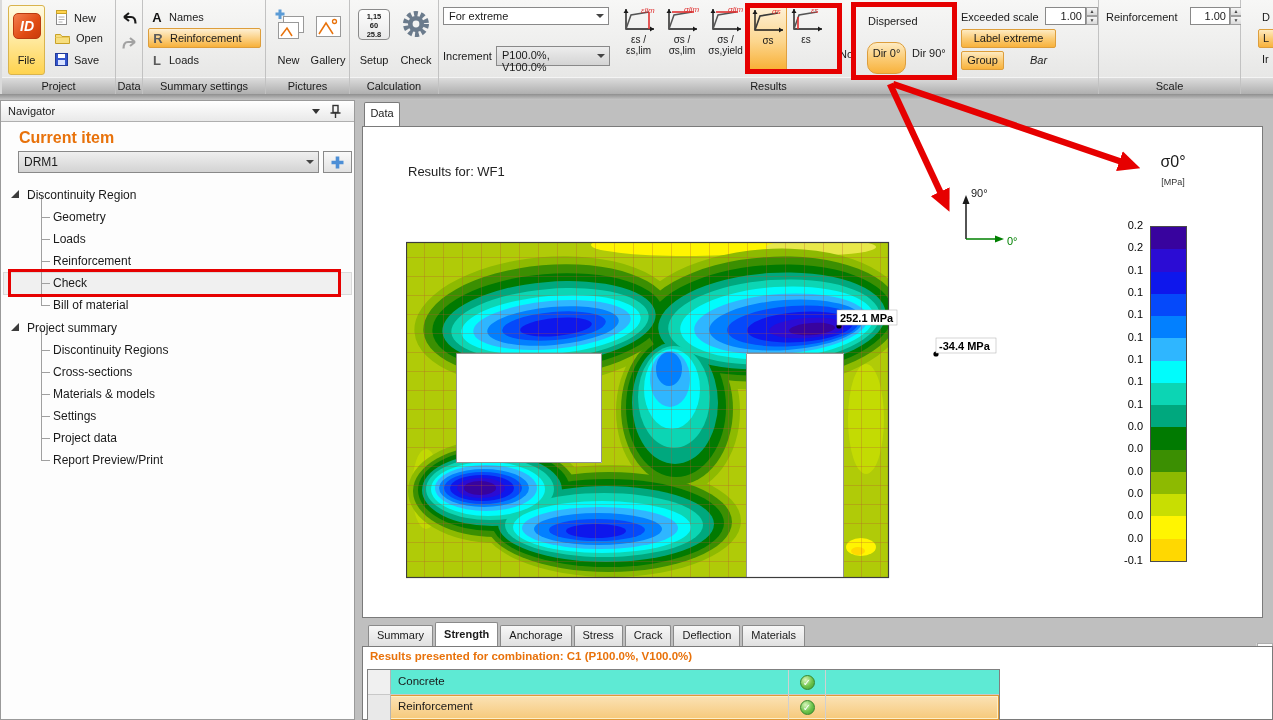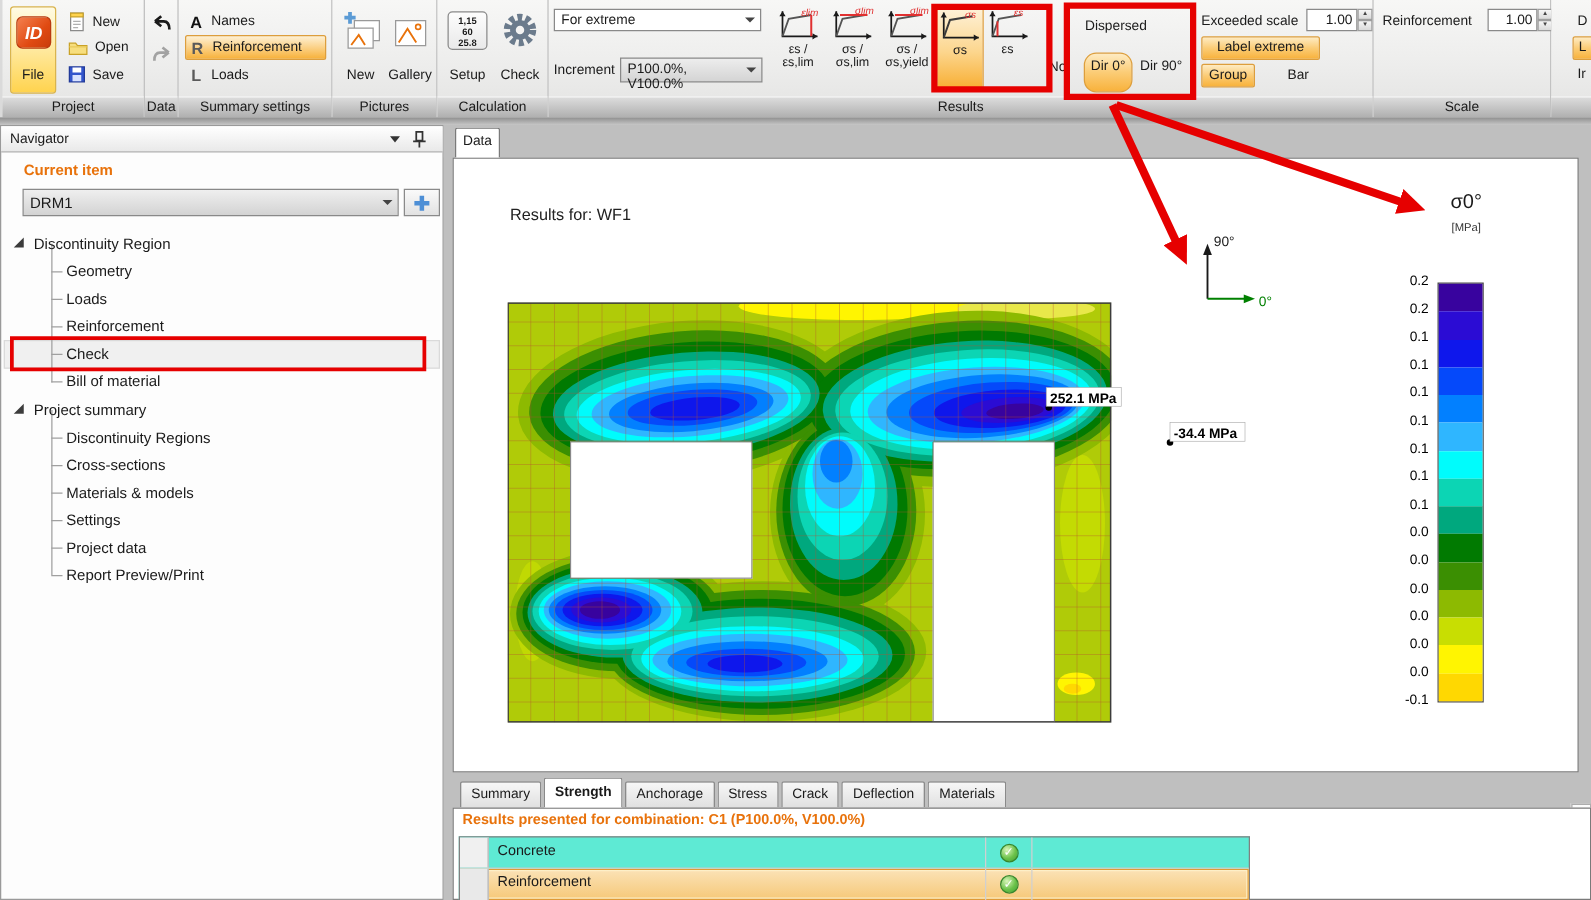--- a/index.html
+++ b/index.html
@@ -262,21 +262,21 @@
       <div class="abs" style="left:473px;top:47px;">Dir 90°</div>
 
       <div class="abs" style="left:522px;top:11px;">Exceeded scale</div>
       <div class="spin" style="left:606px;top:7px;width:41px;height:18px;">1.00</div>
       <div class="spin-btns" style="left:647px;top:7px;">
         <div class="spin-b" style="top:0;">▲</div>
         <div class="spin-b" style="top:9px;">▼</div>
       </div>
       <div class="orange-btn" style="left:522px;top:29px;width:95px;height:19px;">Label extreme</div>
       <div class="orange-btn" style="left:522px;top:51px;width:43px;height:19px;">Group</div>
-      <div class="abs" style="left:591px;top:54px;">Bar</div>
+      <div class="abs" style="left:591px;top:54px;font-style:italic;">Bar</div>
 
       <div class="rgroup-label">Results</div>
     </div>
 
     <div class="rgroup" style="left:1099px;width:142px;">
       <div class="abs" style="left:7px;top:11px;">Reinforcement</div>
       <div class="spin" style="left:91px;top:7px;width:40px;height:18px;">1.00</div>
       <div class="spin-btns" style="left:131px;top:7px;">
         <div class="spin-b" style="top:0;">▲</div>
         <div class="spin-b" style="top:9px;">▼</div>
@@ -296,21 +296,21 @@
   <div id="nav">
     <div id="nav-header">
       <span>Navigator</span>
       <span style="position:absolute;right:34px;top:8px;width:0;height:0;border-left:4px solid transparent;border-right:4px solid transparent;border-top:5px solid #333;"></span>
       <svg style="position:absolute;right:12px;top:3px;" width="14" height="15">
         <rect x="5" y="1.5" width="5" height="7" fill="none" stroke="#333" stroke-width="1.4"></rect>
         <path d="M2.5 9 H12.5 M7.5 9 V14" stroke="#333" stroke-width="1.4"></path>
       </svg>
     </div>
 
-    <div class="abs" style="left:18px;top:28px;font-weight:bold;font-size:12px;color:#E8720B;">Current item</div>
+    <div class="abs" style="left:18px;top:28px;font-weight:bold;font-size:16px;color:#E8720B;">Current item</div>
     <div class="combo" style="left:17px;top:50px;width:301px;height:22px;background:linear-gradient(#EFEFEF,#D3D3D3);font-size:12px;padding-top:3px;">
       <span>DRM1</span>
       <span class="caret"></span>
     </div>
     <div class="abs" style="left:322px;top:50px;width:29px;height:22px;border:1px solid #8a8a8a;background:linear-gradient(#FAFAFA,#E2E2E2);text-align:center;">
       <svg width="15" height="15" style="margin-top:3px;">
           <path d="M7.5 1.5 V13.5 M1.5 7.5 H13.5" stroke="#4D8FD6" stroke-width="3.6"></path>
         </svg>
     </div>
 

